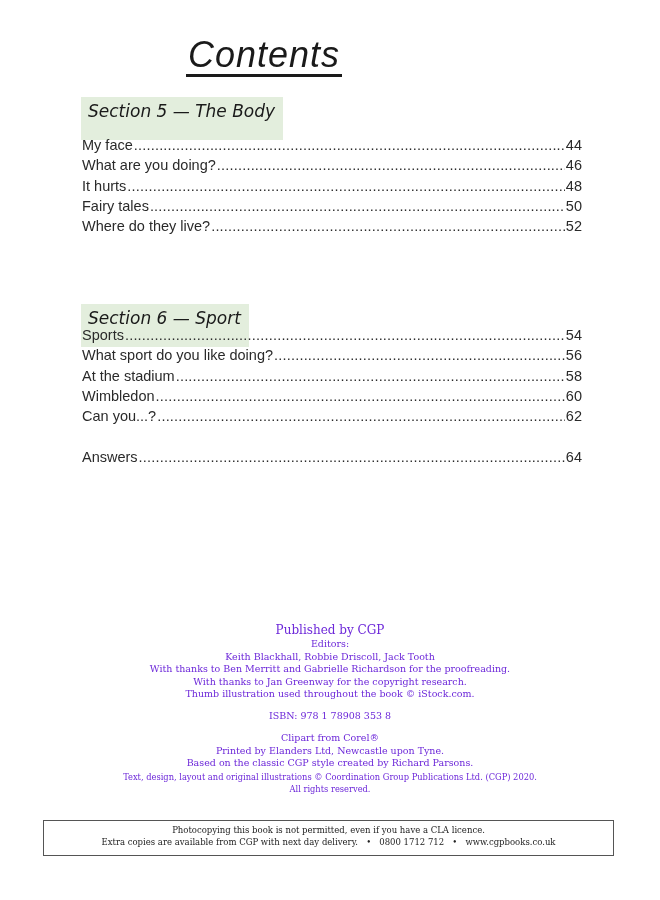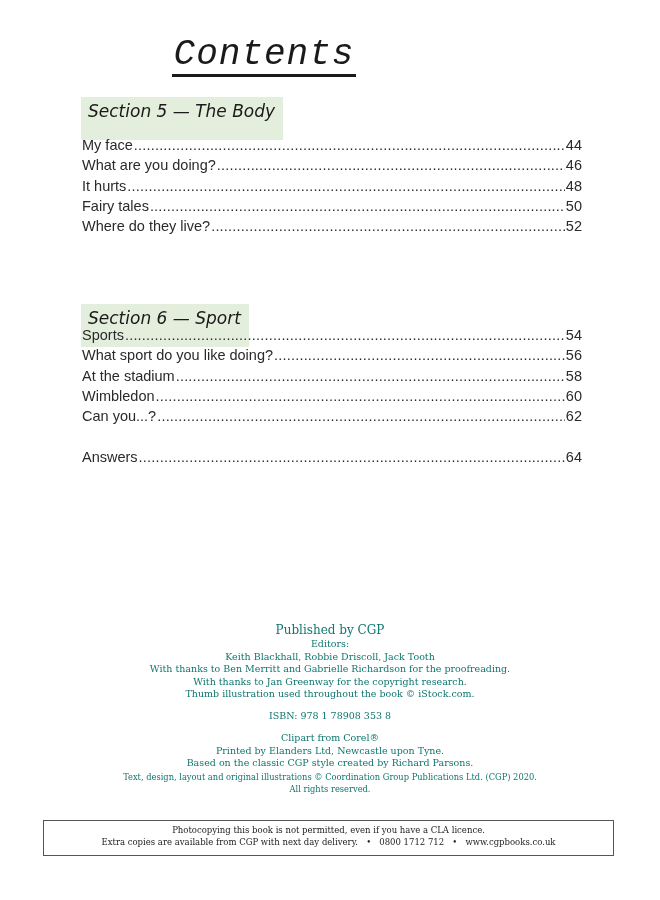--- a/index.html
+++ b/index.html
@@ -1,39 +1,39 @@
 <!DOCTYPE html>
 <html><head>
   <meta charset="utf-8">
   <style>
     html, body { margin: 0; padding: 0; background: #ffffff; }
     body { width: 660px; height: 900px; position: relative; overflow: hidden; color: #222; }
     .title {
       position: absolute; left: 0; width: 528px; top: 34px;
       text-align: center;
-      font-family: Liberation Mono, monospace; font-style: italic;
+      font-family: Liberation Sans, sans-serif; font-style: italic;
       font-size: 36px; letter-spacing: 1px; color: #1a1a1a;
     }
     .title span { border-bottom: 3px solid #1a1a1a; padding: 0 2px 0px 2px; line-height: 38px; display: inline-block; }
     .sec-head {
       position: absolute; left: 81px; height: 43px;
       background: #e3eedd;
       font-family: "DejaVu Sans", sans-serif; font-style: italic;
       font-size: 17px; color: #1a1a1a;
       line-height: 29px; padding: 0 8px 0 7px;
     }
     .toc { position: absolute; left: 82px; width: 500px; font-family: "Liberation Sans", sans-serif; font-size: 14.5px; color: #2a2a2a; }
     .row { display: flex; align-items: baseline; height: 20.3px; line-height: 20.3px; text-align: center; }
     .row .label { white-space: nowrap; }
     .row .dots { flex: 1; overflow: hidden; white-space: nowrap; margin: 0 1px; }
     .row .dots::after { content: "............................................................................................................................................................................................................................"; letter-spacing: 0.2px; }
     .row .page { white-space: nowrap; }
     .credits {
       position: absolute; left: 0; width: 660px; text-align: center;
-      font-family: "DejaVu Serif", serif; color: #0f766e;
+      font-family: "DejaVu Serif", serif; color: #6d28d9;
     }
     .credits div { white-space: nowrap; }
     .footer-box {
       position: absolute; left: 43px; top: 820px; width: 571px; height: 36px;
       border: 1.5px solid #555;
       text-align: center; font-family: "DejaVu Serif", serif; font-size: 8.5px; color: #222;
       box-sizing: border-box; padding-top: 3px; line-height: 12px;
     }
   </style>
 </head>

